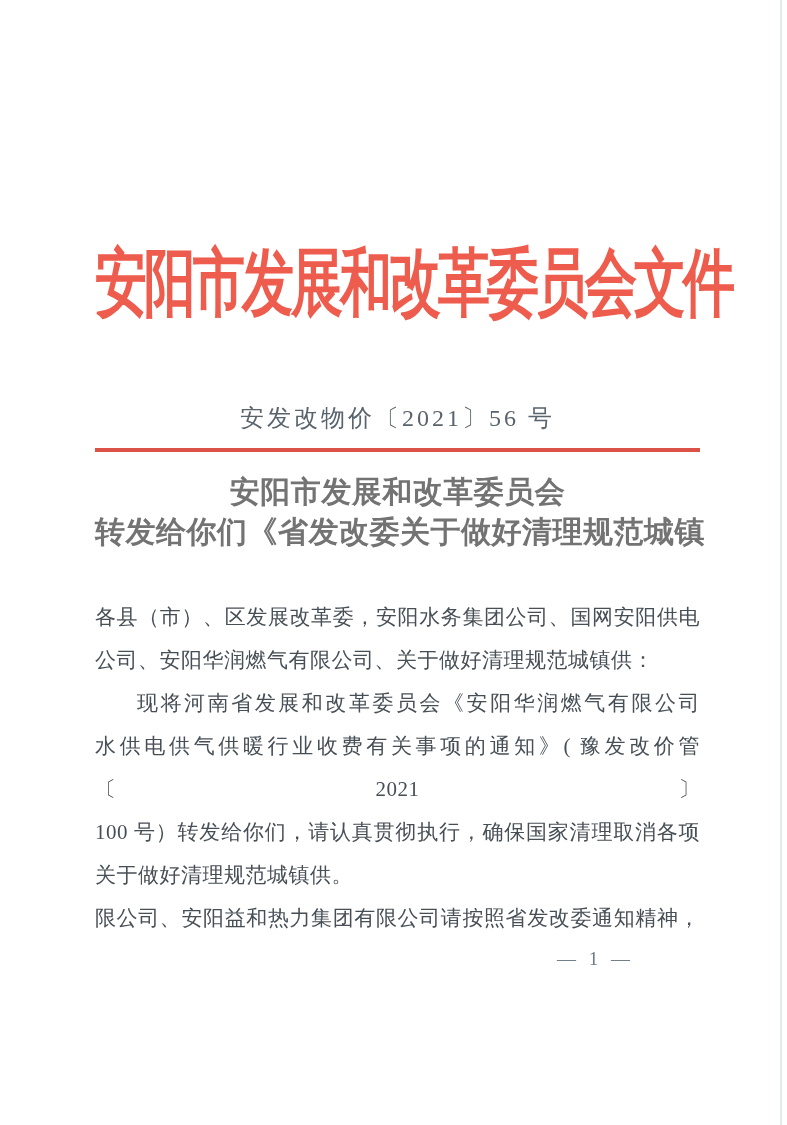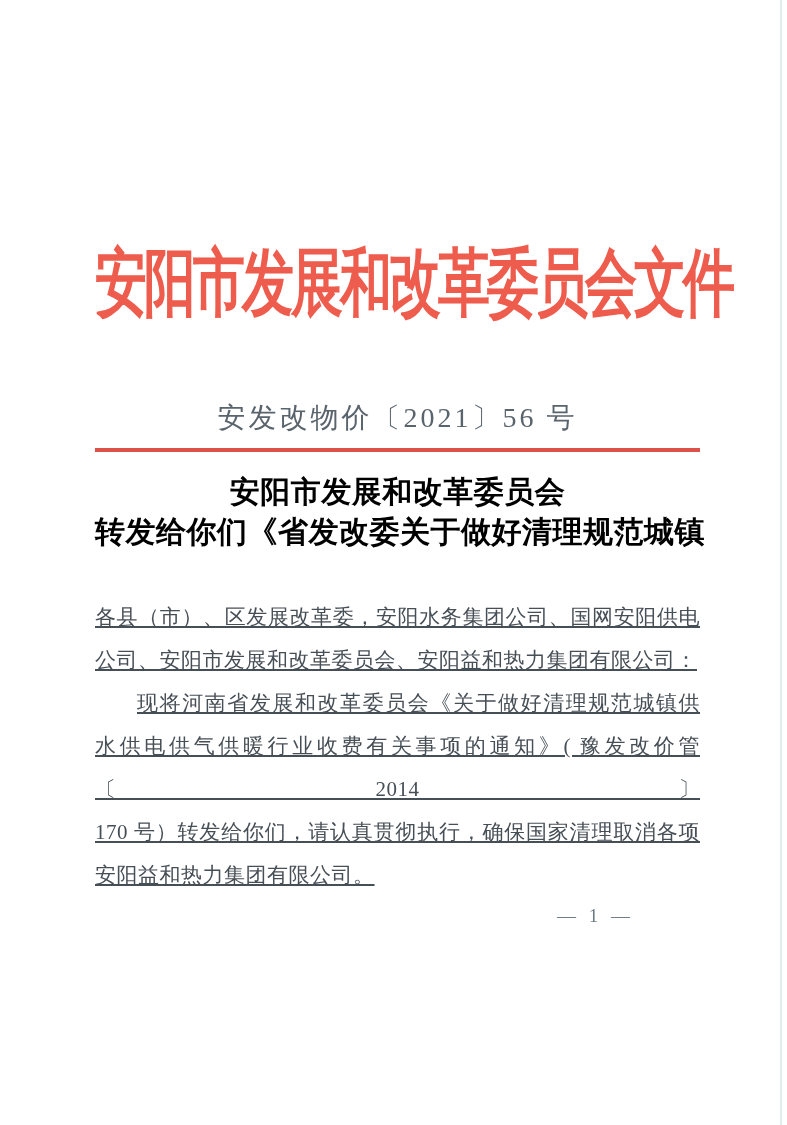--- a/index.html
+++ b/index.html
@@ -39,50 +39,49 @@
     letter-spacing: -3px;
     color: #ee5c4d;
     transform: scaleY(1.42);
     transform-origin: center;
     white-space: nowrap;
   }
   .doc-number {
     margin-top: 92px;
     line-height: 32px;
     text-align: center;
-    font-size: 28px;
+    font-size: 24px;
     letter-spacing: 3px;
     color: #5a646d;
   }
   .red-rule {
     margin-top: 14px;
     height: 4px;
     background: #dd5248;
   }
   .title-block {
     margin-top: 20px;
     text-align: center;
     font-size: 30px;
     font-weight: bold;
-    color: #000000;
+    color: #737373;
   }
   .title-line {
     line-height: 40px;
     letter-spacing: 0.5px;
     white-space: nowrap;
   }
   .body-block {
     margin-top: 44px;
     font-size: 21px;
     color: #474f56;
   }
   .body-line {
     line-height: 43px;
     letter-spacing: 0.5px;
-    text-decoration: underline;
   }
   .just {
     text-align: justify;
     text-align-last: justify;
   }
   .indent {
     text-indent: 2em;
   }
   .page-number {
     margin-top: 8px;
@@ -107,23 +106,24 @@
 
     <div class="red-rule"></div>
 
     <div class="title-block">
       <div class="title-line">安阳市发展和改革委员会</div>
       <div class="title-line">转发给你们《省发改委关于做好清理规范城镇</div>
     </div>
 
     <div class="body-block">
       <div class="body-line just">各县（市）、区发展改革委，安阳水务集团公司、国网安阳供电</div>
-      <div class="body-line">公司、安阳市发展和改革委员会、安阳益和热力集团有限公司：</div>
-      <div class="body-line just indent">现将河南省发展和改革委员会《关于做好清理规范城镇供</div>
-      <div class="body-line just">水供电供气供暖行业收费有关事项的通知》( 豫发改价管〔2014〕</div>
-      <div class="body-line just">170 号）转发给你们，请认真贯彻执行，确保国家清理取消各项</div>
-      <div class="body-line">安阳益和热力集团有限公司。</div>
+      <div class="body-line">公司、安阳华润燃气有限公司、关于做好清理规范城镇供：</div>
+      <div class="body-line just indent">现将河南省发展和改革委员会《安阳华润燃气有限公司</div>
+      <div class="body-line just">水供电供气供暖行业收费有关事项的通知》( 豫发改价管〔2021〕</div>
+      <div class="body-line just">100 号）转发给你们，请认真贯彻执行，确保国家清理取消各项</div>
+      <div class="body-line">关于做好清理规范城镇供。</div>
+      <div class="body-line just">限公司、安阳益和热力集团有限公司请按照省发改委通知精神，</div>
     </div>
 
     <div class="page-number">— 1 —</div>
 
   </div>
 </div>
 
 </body></html>

